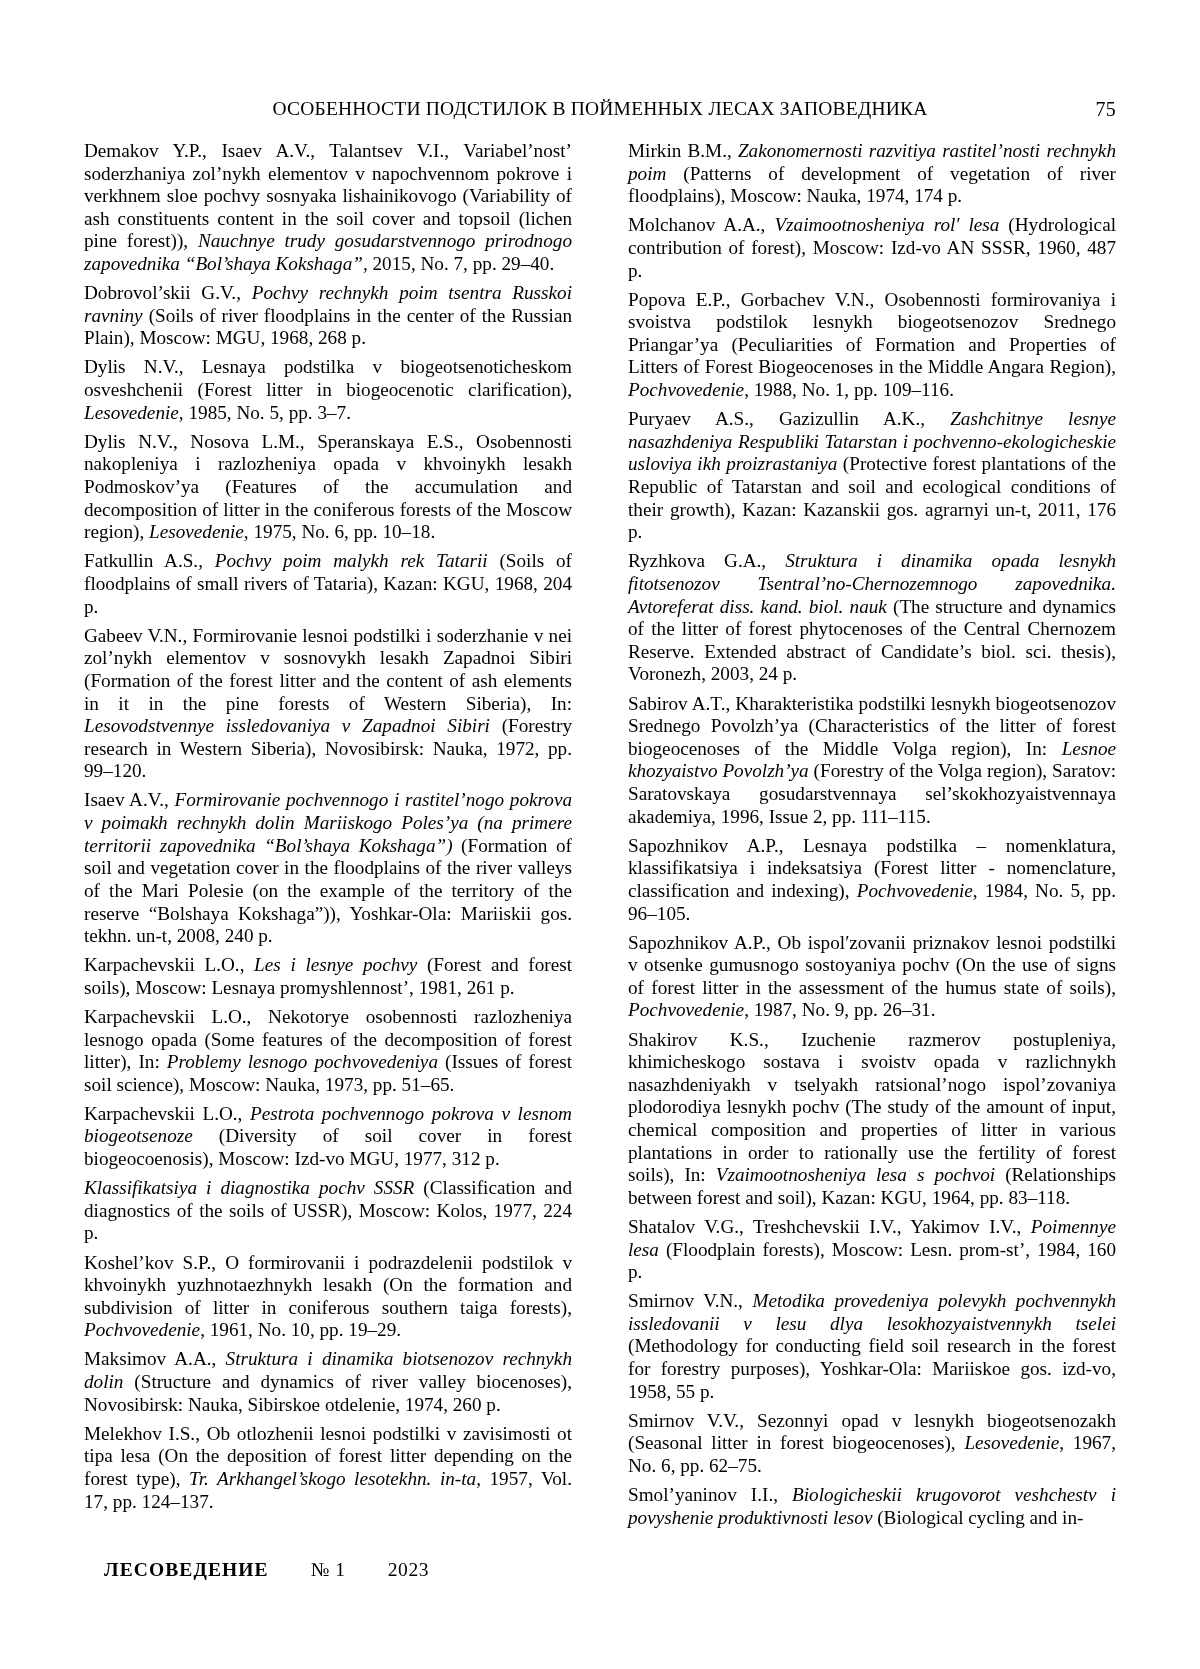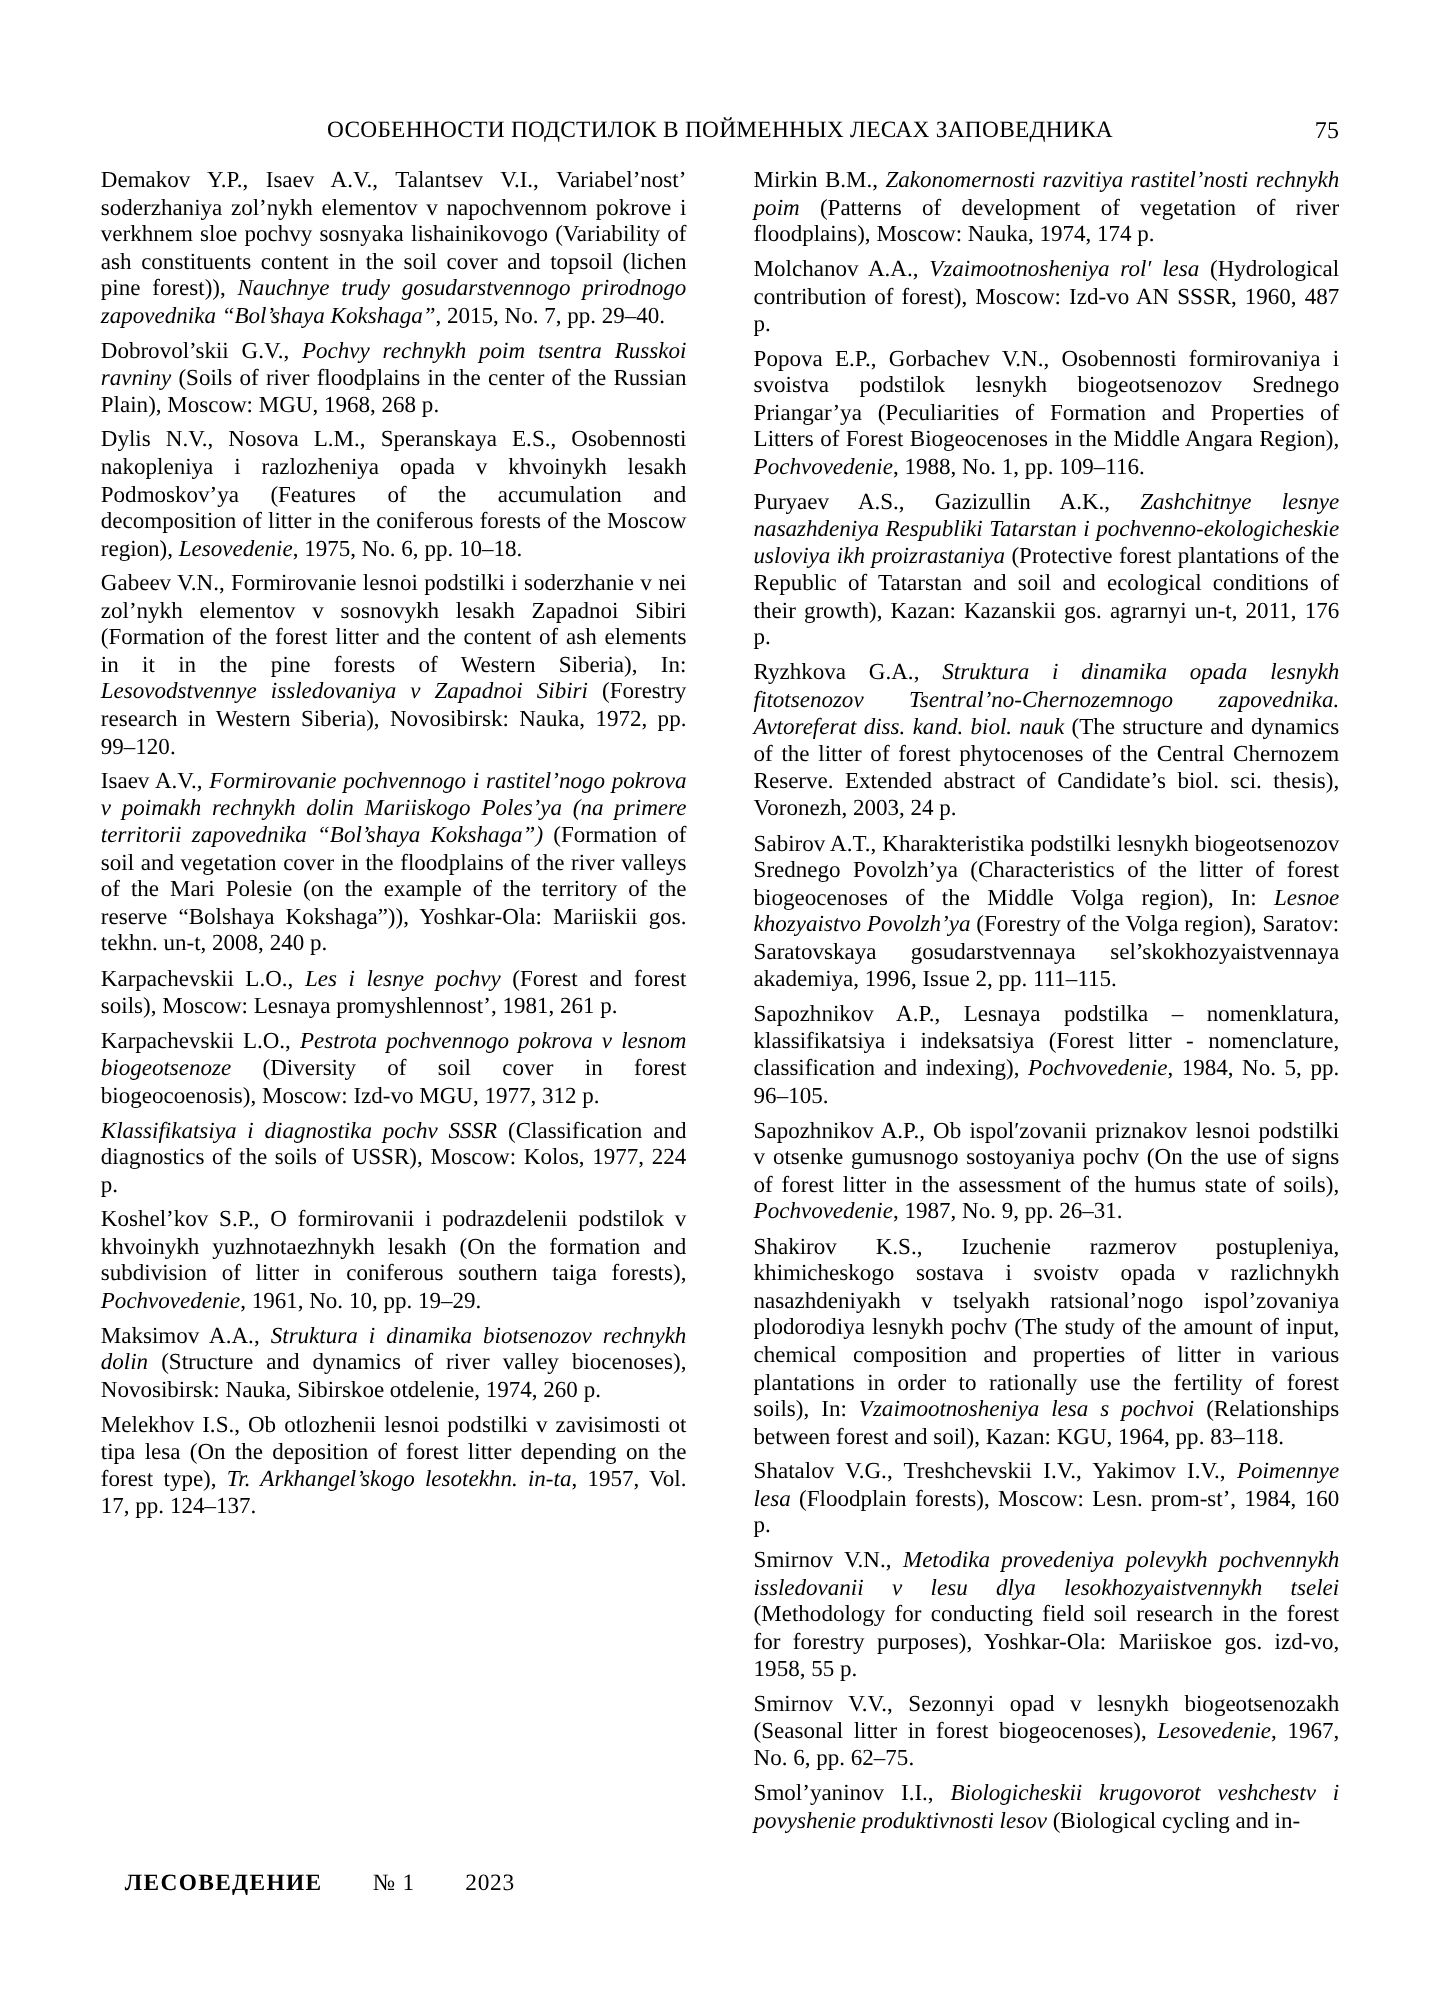--- a/index.html
+++ b/index.html
@@ -89,24 +89,27 @@
 
   <div class="running-head">
     <div class="rh-title">ОСОБЕННОСТИ ПОДСТИЛОК В ПОЙМЕННЫХ ЛЕСАХ ЗАПОВЕДНИКА</div>
     <div class="rh-page">75</div>
   </div>
 
   <div class="columns">
     <div class="col" id="left-col">
         <p class="ref">Demakov Y.P., Isaev A.V., Talantsev V.I., Variabel’nost’ soderzhaniya zol’nykh elementov v napochvennom pokrove i verkhnem sloe pochvy sosnyaka lishainikovogo (Variability of ash constituents content in the soil cover and topsoil (lichen pine forest)), <i>Nauchnye trudy gosudarstvennogo prirodnogo zapovednika “Bol’shaya Kokshaga”</i>, 2015, No. 7, pp. 29–40.</p>
         <p class="ref">Dobrovol’skii G.V., <i>Pochvy rechnykh poim tsentra Russkoi ravniny</i> (Soils of river floodplains in the center of the Russian Plain), Moscow: MGU, 1968, 268 p.</p>
+        <p class="ref">Dylis N.V., Lesnaya podstilka v biogeotsenoticheskom osveshchenii (Forest litter in biogeocenotic clarification), <i>Lesovedenie</i>, 1985, No. 5, pp. 3–7.</p>
         <p class="ref">Dylis N.V., Nosova L.M., Speranskaya E.S., Osobennosti nakopleniya i razlozheniya opada v khvoinykh lesakh Podmoskov’ya (Features of the accumulation and decomposition of litter in the coniferous forests of the Moscow region), <i>Lesovedenie</i>, 1975, No. 6, pp. 10–18.</p>
+        <p class="ref">Fatkullin A.S., <i>Pochvy poim malykh rek Tatarii</i> (Soils of floodplains of small rivers of Tataria), Kazan: KGU, 1968, 204 p.</p>
         <p class="ref">Gabeev V.N., Formirovanie lesnoi podstilki i soderzhanie v nei zol’nykh elementov v sosnovykh lesakh Zapadnoi Sibiri (Formation of the forest litter and the content of ash elements in it in the pine forests of Western Siberia), In: <i>Lesovodstvennye issledovaniya v Zapadnoi Sibiri</i> (Forestry research in Western Siberia), Novosibirsk: Nauka, 1972, pp. 99–120.</p>
         <p class="ref">Isaev A.V., <i>Formirovanie pochvennogo i rastitel’nogo pokrova v poimakh rechnykh dolin Mariiskogo Poles’ya (na primere territorii zapovednika “Bol’shaya Kokshaga”)</i> (Formation of soil and vegetation cover in the floodplains of the river valleys of the Mari Polesie (on the example of the territory of the reserve “Bolshaya Kokshaga”)), Yoshkar-Ola: Mariiskii gos. tekhn. un-t, 2008, 240 p.</p>
         <p class="ref">Karpachevskii L.O., <i>Les i lesnye pochvy</i> (Forest and forest soils), Moscow: Lesnaya promyshlennost’, 1981, 261 p.</p>
+        <p class="ref">Karpachevskii L.O., Nekotorye osobennosti razlozheniya lesnogo opada (Some features of the decomposition of forest litter), In: <i>Problemy lesnogo pochvovedeniya</i> (Issues of forest soil science), Moscow: Nauka, 1973, pp. 51–65.</p>
         <p class="ref">Karpachevskii L.O., <i>Pestrota pochvennogo pokrova v lesnom biogeotsenoze</i> (Diversity of soil cover in forest biogeocoenosis), Moscow: Izd-vo MGU, 1977, 312 p.</p>
         <p class="ref"><i>Klassifikatsiya i diagnostika pochv SSSR</i> (Classification and diagnostics of the soils of USSR), Moscow: Kolos, 1977, 224 p.</p>
         <p class="ref">Koshel’kov S.P., O formirovanii i podrazdelenii podstilok v khvoinykh yuzhnotaezhnykh lesakh (On the formation and subdivision of litter in coniferous southern taiga forests), <i>Pochvovedenie</i>, 1961, No. 10, pp. 19–29.</p>
         <p class="ref">Maksimov A.A., <i>Struktura i dinamika biotsenozov rechnykh dolin</i> (Structure and dynamics of river valley biocenoses), Novosibirsk: Nauka, Sibirskoe otdelenie, 1974, 260 p.</p>
         <p class="ref">Melekhov I.S., Ob otlozhenii lesnoi podstilki v zavisimosti ot tipa lesa (On the deposition of forest litter depending on the forest type), <i>Tr. Arkhangel’skogo lesotekhn. in-ta</i>, 1957, Vol. 17, pp. 124–137.</p>
       </div>
     <div class="col" id="right-col">
         <p class="ref">Mirkin B.M., <i>Zakonomernosti razvitiya rastitel’nosti rechnykh poim</i> (Patterns of development of vegetation of river floodplains), Moscow: Nauka, 1974, 174 p.</p>
         <p class="ref">Molchanov A.A., <i>Vzaimootnosheniya rol′ lesa</i> (Hydrological contribution of forest), Moscow: Izd-vo AN SSSR, 1960, 487 p.</p>
         <p class="ref">Popova E.P., Gorbachev V.N., Osobennosti formirovaniya i svoistva podstilok lesnykh biogeotsenozov Srednego Priangar’ya (Peculiarities of Formation and Properties of Litters of Forest Biogeocenoses in the Middle Angara Region), <i>Pochvovedenie</i>, 1988, No. 1, pp. 109–116.</p>

